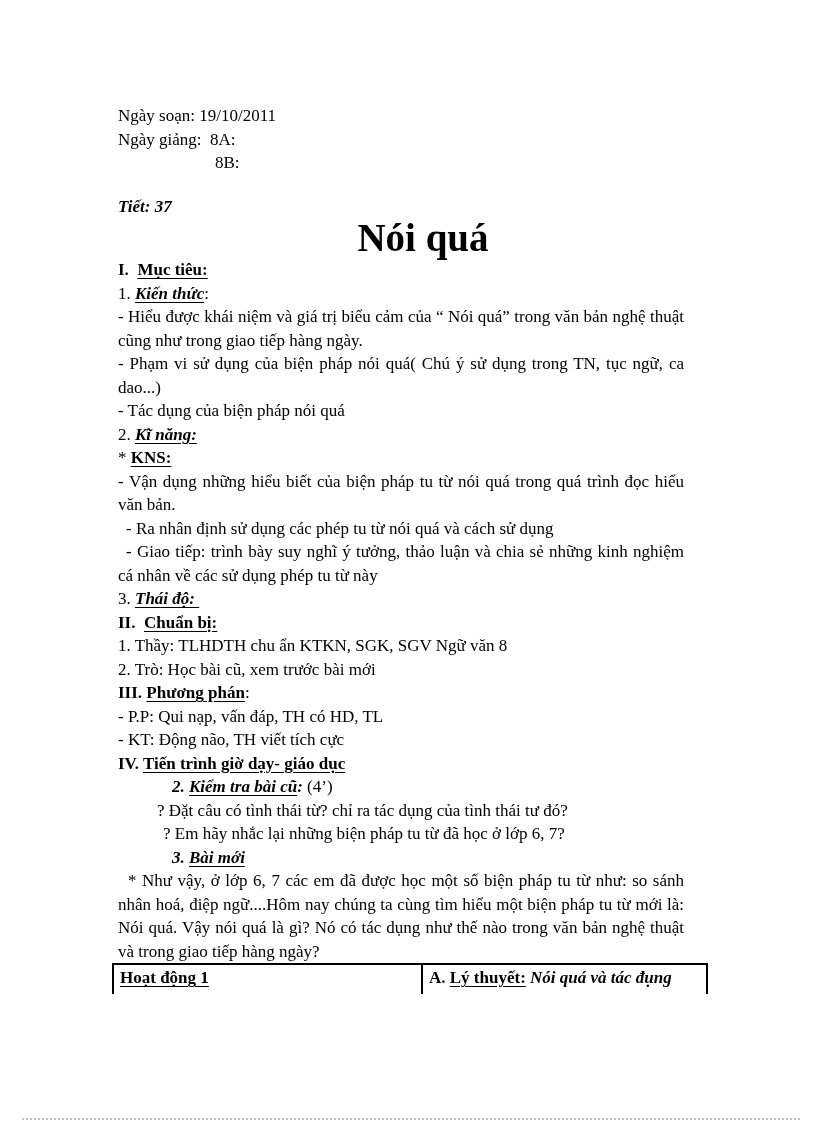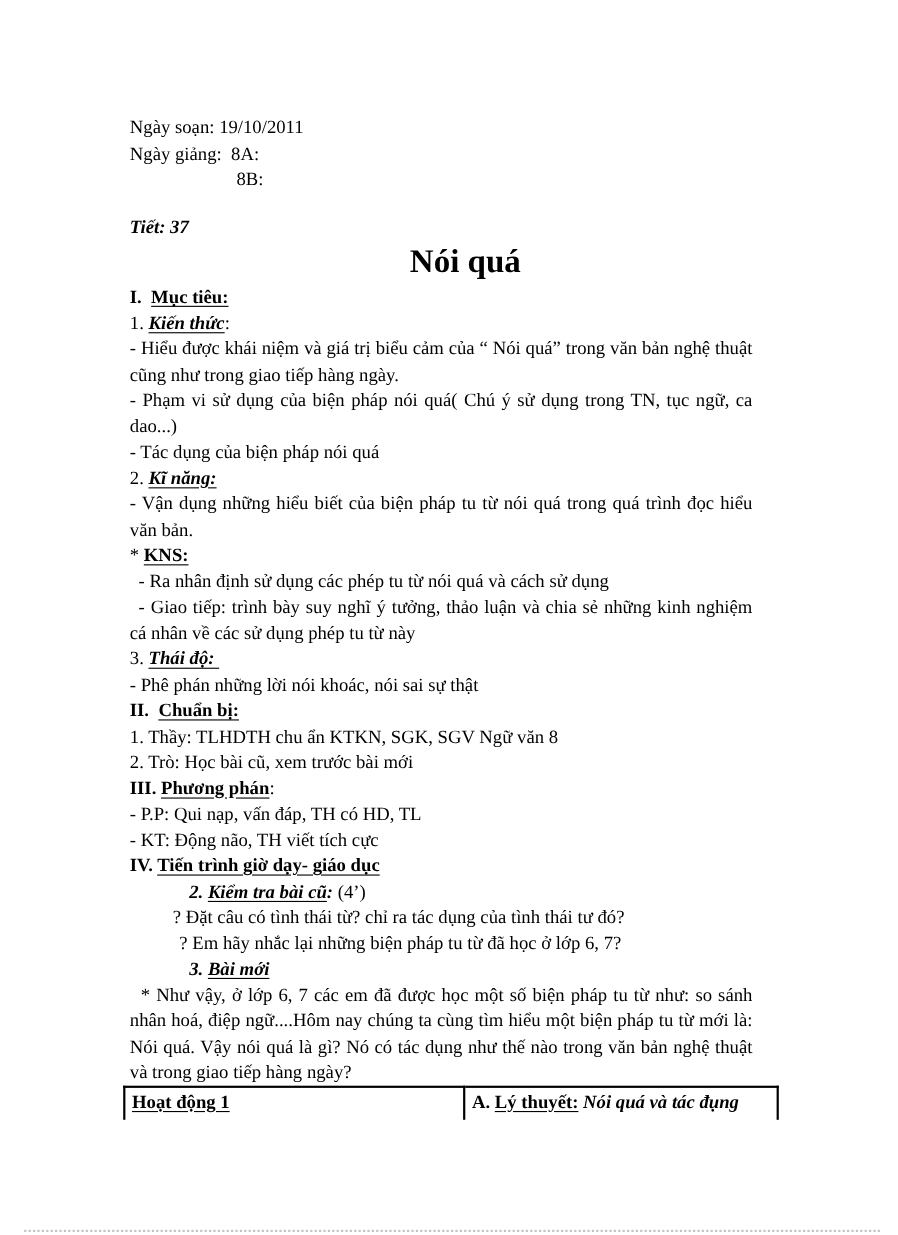--- a/index.html
+++ b/index.html
@@ -14,21 +14,21 @@
     overflow: hidden;
   }
   .content { padding: 104px 116px 0 118px; }
   .hline { line-height: 23.5px; white-space: pre-wrap; }
   .class-8b { padding-left: 97px; }
   .tiet { margin-top: 20px; font-weight: bold; font-style: italic; line-height: 23.5px; }
   .doc-title {
     margin-left: 44px;
     text-align: center;
     font-weight: bold;
-    font-size: 30px;
+    font-size: 39px;
     line-height: 40px;
   }
   .line { line-height: 23.5px; }
   .justify { text-align: justify; }
   .s-r  { font-weight: normal; }
   .s-b  { font-weight: bold; }
   .s-bi { font-weight: bold; font-style: italic; }
   .s-bu { font-weight: bold; text-decoration: underline; text-underline-offset: 3px; }
   .s-biu{ font-weight: bold; font-style: italic; text-decoration: underline; text-underline-offset: 3px; }
   .activity-table {
@@ -71,26 +71,25 @@
 
     <div class="doc-title">Nói quá</div>
 
     <div>
         <div class="line"><span class="s-b">I.</span><span class="s-r">&nbsp; </span><span class="s-bu">Mục tiêu:</span></div>
         <div class="line"><span class="s-r">1. </span><span class="s-biu">Kiến thức</span><span class="s-r">:</span></div>
         <div class="line justify"><span class="s-r">- Hiểu được khái niệm và giá trị biểu cảm của “ Nói quá” trong văn bản nghệ thuật cũng như trong giao tiếp hàng ngày.</span></div>
         <div class="line justify"><span class="s-r">- Phạm vi sử dụng của biện pháp nói quá( Chú ý sử dụng trong TN, tục ngữ, ca dao...)</span></div>
         <div class="line"><span class="s-r">- Tác dụng của biện pháp nói quá</span></div>
         <div class="line"><span class="s-r">2. </span><span class="s-biu">Kĩ năng:</span></div>
+        <div class="line"><span class="s-r">* </span><span class="s-bu">KNS:</span></div>
         <div class="line justify"><span class="s-r">- Vận dụng những hiểu biết của biện pháp tu từ nói quá trong quá trình đọc hiểu văn bản.</span></div>
-        <div class="line"><span class="s-r">* </span><span class="s-bu">KNS:</span></div>
         <div class="line" style="text-indent: 8px;"><span class="s-r">- Ra nhân định sử dụng các phép tu từ nói quá và cách sử dụng</span></div>
         <div class="line justify" style="text-indent: 8px;"><span class="s-r">- Giao tiếp: trình bày suy nghĩ ý tưởng, thảo luận và chia sẻ những kinh nghiệm  cá nhân về các sử dụng phép tu từ này</span></div>
         <div class="line"><span class="s-r">3. </span><span class="s-biu">Thái độ:&nbsp;</span></div>
-        <div class="line"><span class="s-r">- Phê phán những lời nói khoác, nói sai sự thật</span></div>
         <div class="line"><span class="s-b">II.</span><span class="s-r">&nbsp; </span><span class="s-bu">Chuẩn bị:</span></div>
         <div class="line"><span class="s-r">1. Thầy: TLHDTH chu ẩn KTKN, SGK, SGV Ngữ văn 8</span></div>
         <div class="line"><span class="s-r">2. Trò: Học bài cũ, xem trước bài mới</span></div>
         <div class="line"><span class="s-b">III. </span><span class="s-bu">Phương phán</span><span class="s-r">:</span></div>
         <div class="line"><span class="s-r">- P.P: Qui nạp, vấn đáp, TH có HD, TL</span></div>
         <div class="line"><span class="s-r">- KT: Động não, TH viết tích cực</span></div>
         <div class="line"><span class="s-b">IV. </span><span class="s-bu">Tiến trình giờ dạy- giáo dục</span></div>
         <div class="line" style="padding-left: 54px;"><span class="s-bi">2. </span><span class="s-biu">Kiểm tra bài cũ</span><span class="s-bi">: </span><span class="s-r">(4’)</span></div>
         <div class="line" style="padding-left: 39px;"><span class="s-r">? Đặt câu có tình thái từ? chỉ ra tác dụng của tình thái tư đó?</span></div>
         <div class="line" style="padding-left: 45px;"><span class="s-r">? Em hãy nhắc lại những biện pháp tu từ đã học ở lớp 6, 7?</span></div>

